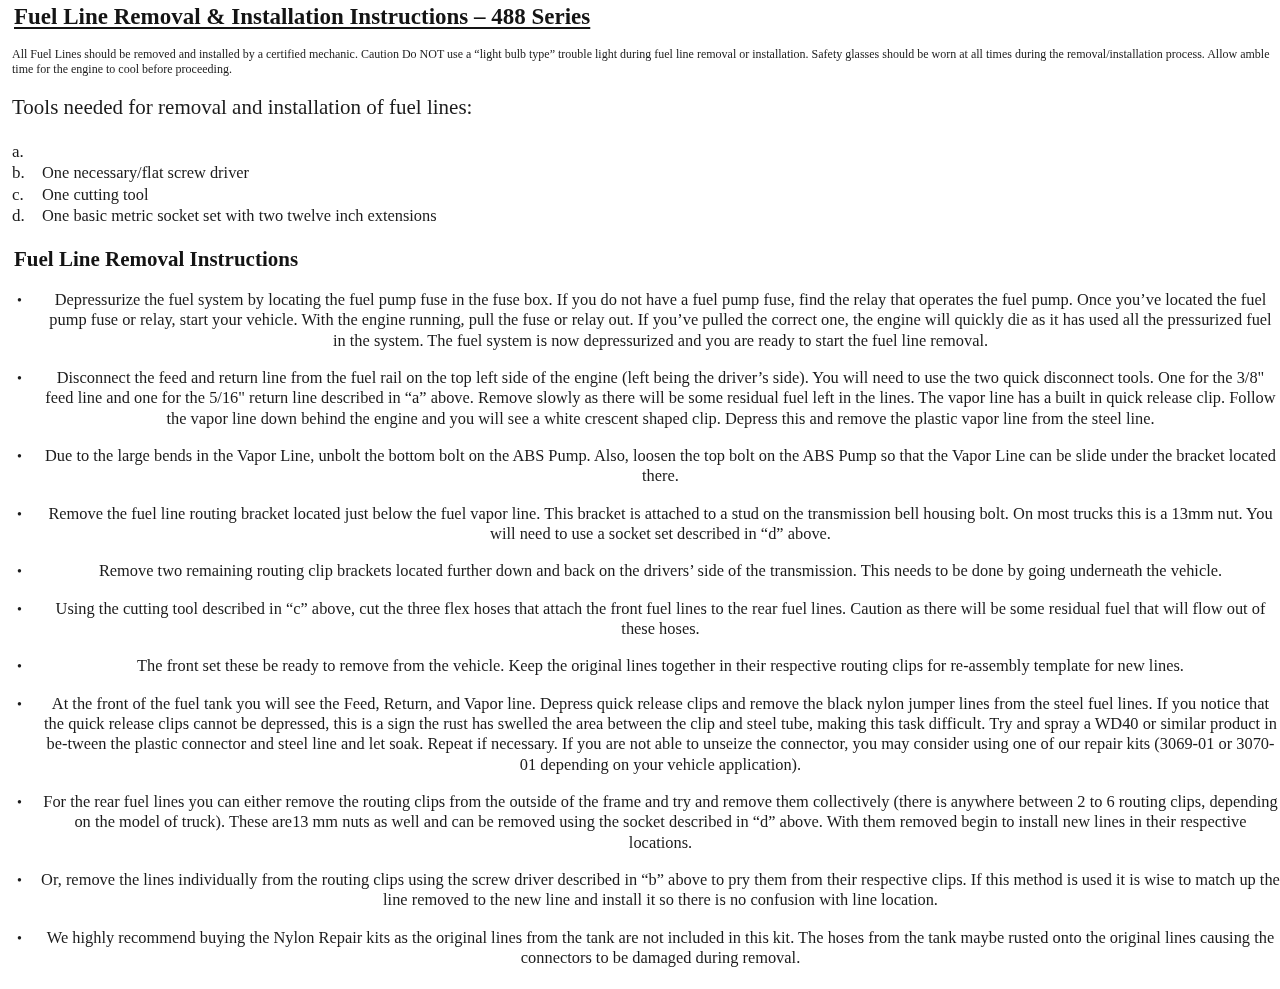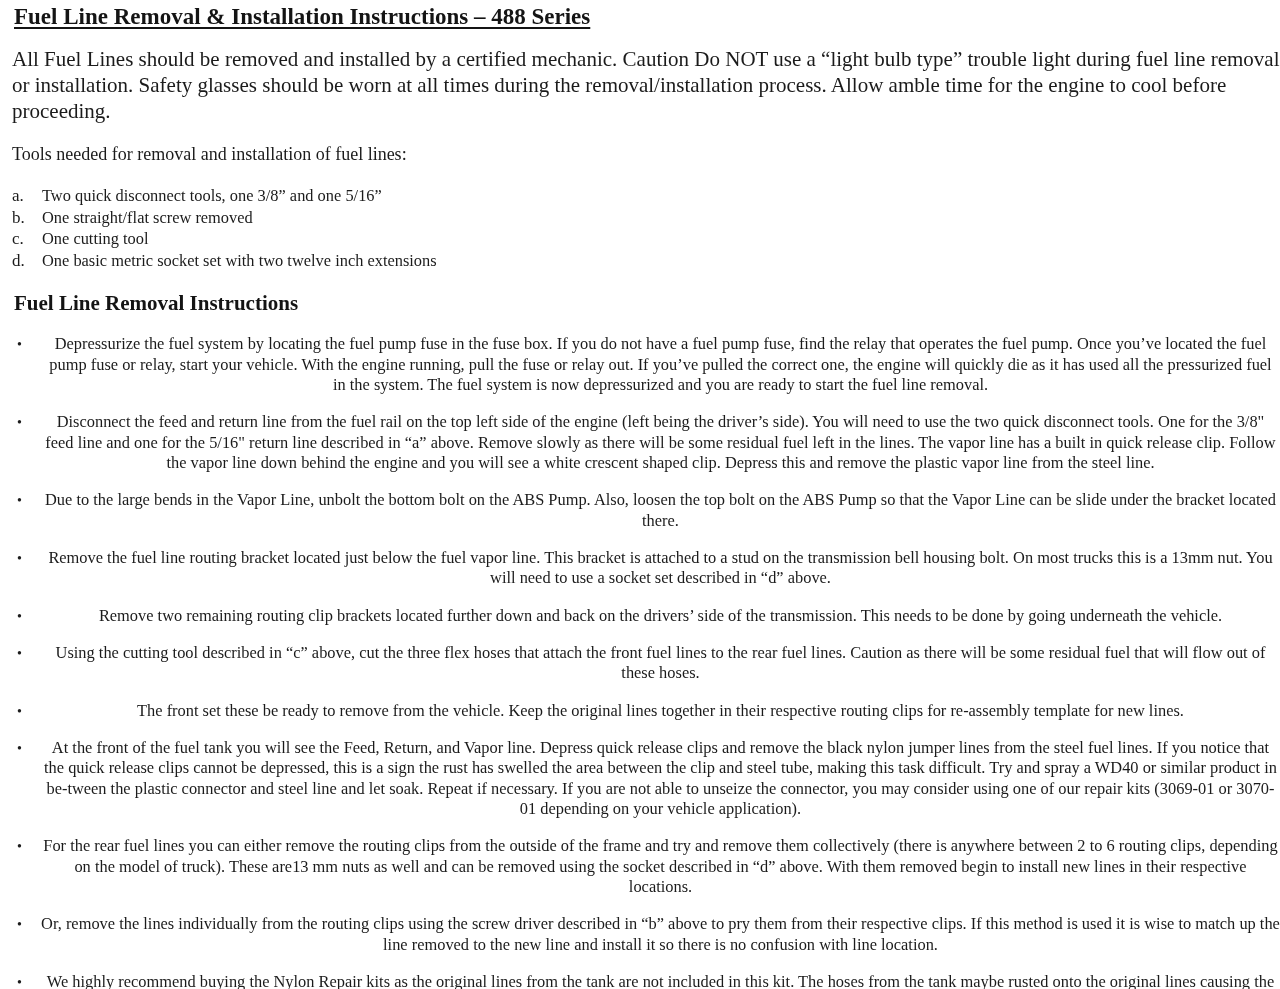--- a/index.html
+++ b/index.html
@@ -20,26 +20,26 @@
     font-size: 23px;
     font-weight: bold;
     text-decoration: underline;
     text-decoration-thickness: 2px;
     text-underline-offset: 3px;
     color: #141414;
     margin: 0 0 17px 2px;
     line-height: 1.15;
   }
   p.body-par {
-    font-size: 21px;
+    font-size: 12px;
     line-height: 1.23;
     margin: 0 0 18px 0;
   }
   p.tools-lead {
-    font-size: 18px;
+    font-size: 21px;
     line-height: 1.23;
     margin: 0 0 20px 0;
   }
   .tools { margin: 0 0 0 0; }
   .tool-row {
     display: flex;
     align-items: baseline;
     font-size: 16.4px;
     line-height: 21.5px;
   }
@@ -83,25 +83,24 @@
 
   <h1 class="doc-title">Fuel Line Removal &amp; Installation Instructions – 488 Series</h1>
 
   <p class="body-par">All Fuel Lines should be removed and installed by a certified mechanic. Caution Do NOT use a “light bulb type” trouble light during fuel line removal or installation. Safety glasses should be worn at all times during the removal/installation process. Allow amble time for the engine to cool before proceeding.</p>
 
   <p class="tools-lead">Tools needed for removal and installation of fuel lines:</p>
 
   <div class="tools">
     <div class="tool-row">
       <span class="marker">a.</span>
-      <span class="tool-text">Two quick disconnect tools, one 3/8” and one 5/16”</span>
     </div>
     <div class="tool-row">
       <span class="marker">b.</span>
-      <span class="tool-text">One straight/flat screw removed</span>
+      <span class="tool-text">One necessary/flat screw driver</span>
     </div>
     <div class="tool-row">
       <span class="marker">c.</span>
       <span class="tool-text">One cutting tool</span>
     </div>
     <div class="tool-row">
       <span class="marker">d.</span>
       <span class="tool-text">One basic metric socket set with two twelve inch extensions</span>
     </div>
   </div>

